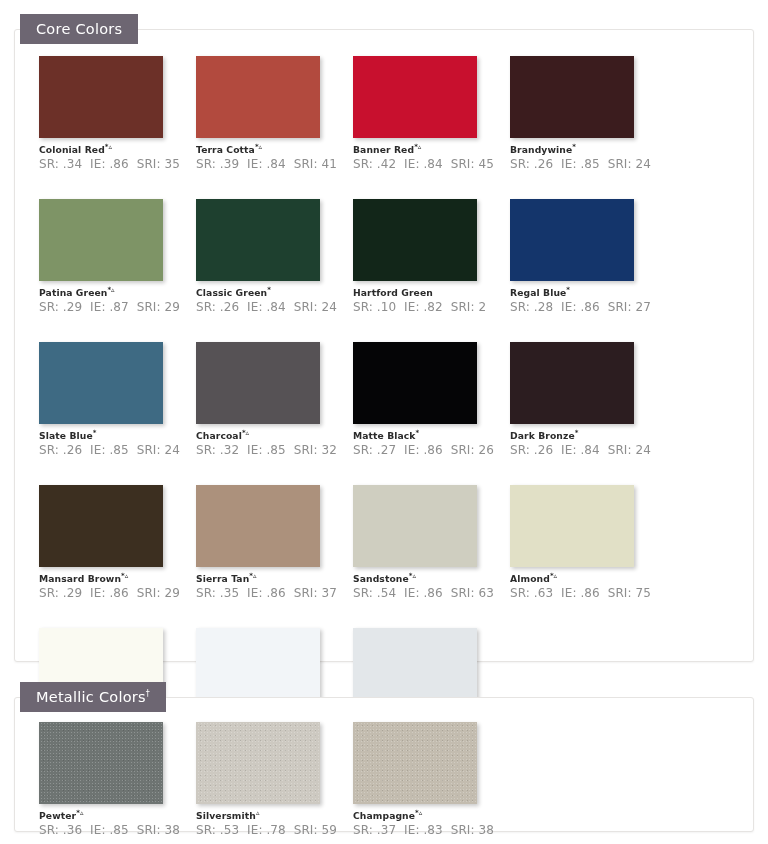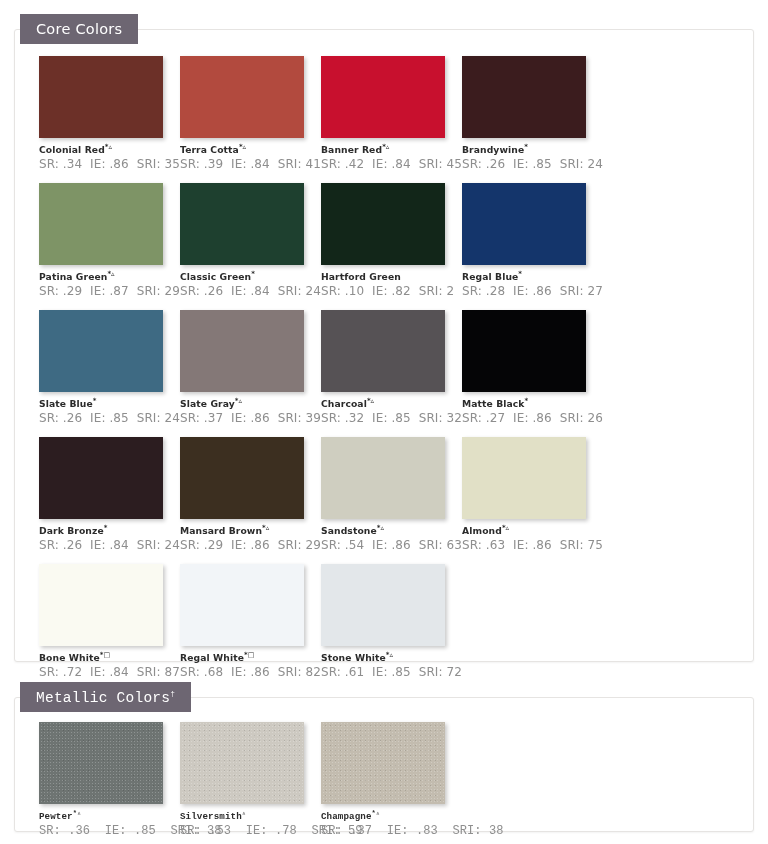--- a/index.html
+++ b/index.html
@@ -9,21 +9,21 @@
     height: 844px;
     background: #ffffff;
     font-family: "DejaVu Sans", "Liberation Sans", sans-serif;
     overflow: hidden;
     position: relative;
   }
 
   
   .section { position: absolute; left: 0; width: 768px; }
   #core-section    { top: 0;   height: 668px; }
-  #metallic-section{ top: 668px; height: 176px; font-family: Liberation Mono, monospace; }
+  #metallic-section{ top: 668px; height: 176px; }
 
   .section-header {
     position: absolute;
     left: 20px;
     top: 14px;
     height: 30px;
     padding: 0 16px 0 16px;
     background: #6d6672;
     display: flex;
     align-items: center;
@@ -55,21 +55,21 @@
   #metallic-section .panel { top: 29px; bottom: 12px; }
 
   
   .grid {
     position: absolute;
     left: 24px;
     top: 26px;
     right: 14px;
     display: flex;
     flex-wrap: wrap;
-    gap: 0;
+    gap: 16px;
   }
   #metallic-section .grid { top: 24px; }
 
   .swatch-cell {
     width: 141px;
     margin-right: 0;
     margin-bottom: 12px;
     position: relative;
   }
 
@@ -177,45 +177,45 @@
           <div class="swatch-chip" style="background: rgb(20, 53, 107);"></div>
           <div class="swatch-name"><span>Regal Blue</span><span class="marks">*</span></div>
           <div class="swatch-metrics"><span>SR: .28</span>&nbsp;&nbsp;<span>IE: .86</span>&nbsp;&nbsp;<span>SRI: 27</span></div>
         </div>
         <div class="swatch-cell">
           <div class="swatch-chip" style="background: rgb(62, 106, 131);"></div>
           <div class="swatch-name"><span>Slate Blue</span><span class="marks">*</span></div>
           <div class="swatch-metrics"><span>SR: .26</span>&nbsp;&nbsp;<span>IE: .85</span>&nbsp;&nbsp;<span>SRI: 24</span></div>
         </div>
         <div class="swatch-cell">
-          <div class="swatch-chip" style="background: rgb(132, 120, 119);"></div>
-          <div class="swatch-name"><span>Slate Gray</span><span class="marks">*▵</span></div>
-          <div class="swatch-metrics"><span>SR: .37</span>&nbsp;&nbsp;<span>IE: .86</span>&nbsp;&nbsp;<span>SRI: 39</span></div>
-        </div>
-        <div class="swatch-cell">
           <div class="swatch-chip" style="background: rgb(86, 82, 85);"></div>
           <div class="swatch-name"><span>Charcoal</span><span class="marks">*▵</span></div>
           <div class="swatch-metrics"><span>SR: .32</span>&nbsp;&nbsp;<span>IE: .85</span>&nbsp;&nbsp;<span>SRI: 32</span></div>
         </div>
         <div class="swatch-cell">
           <div class="swatch-chip" style="background: rgb(5, 5, 6);"></div>
           <div class="swatch-name"><span>Matte Black</span><span class="marks">*</span></div>
           <div class="swatch-metrics"><span>SR: .27</span>&nbsp;&nbsp;<span>IE: .86</span>&nbsp;&nbsp;<span>SRI: 26</span></div>
         </div>
         <div class="swatch-cell">
           <div class="swatch-chip" style="background: rgb(44, 29, 32);"></div>
           <div class="swatch-name"><span>Dark Bronze</span><span class="marks">*</span></div>
           <div class="swatch-metrics"><span>SR: .26</span>&nbsp;&nbsp;<span>IE: .84</span>&nbsp;&nbsp;<span>SRI: 24</span></div>
         </div>
         <div class="swatch-cell">
           <div class="swatch-chip" style="background: rgb(60, 47, 32);"></div>
           <div class="swatch-name"><span>Mansard Brown</span><span class="marks">*▵</span></div>
           <div class="swatch-metrics"><span>SR: .29</span>&nbsp;&nbsp;<span>IE: .86</span>&nbsp;&nbsp;<span>SRI: 29</span></div>
         </div>
         <div class="swatch-cell">
+          <div class="swatch-chip" style="background: rgb(172, 145, 124);"></div>
+          <div class="swatch-name"><span>Sierra Tan</span><span class="marks">*▵</span></div>
+          <div class="swatch-metrics"><span>SR: .35</span>&nbsp;&nbsp;<span>IE: .86</span>&nbsp;&nbsp;<span>SRI: 37</span></div>
+        </div>
+        <div class="swatch-cell">
           <div class="swatch-chip" style="background: rgb(207, 206, 192);"></div>
           <div class="swatch-name"><span>Sandstone</span><span class="marks">*▵</span></div>
           <div class="swatch-metrics"><span>SR: .54</span>&nbsp;&nbsp;<span>IE: .86</span>&nbsp;&nbsp;<span>SRI: 63</span></div>
         </div>
         <div class="swatch-cell">
           <div class="swatch-chip" style="background: rgb(225, 224, 198);"></div>
           <div class="swatch-name"><span>Almond</span><span class="marks">*▵</span></div>
           <div class="swatch-metrics"><span>SR: .63</span>&nbsp;&nbsp;<span>IE: .86</span>&nbsp;&nbsp;<span>SRI: 75</span></div>
         </div>
         <div class="swatch-cell">

